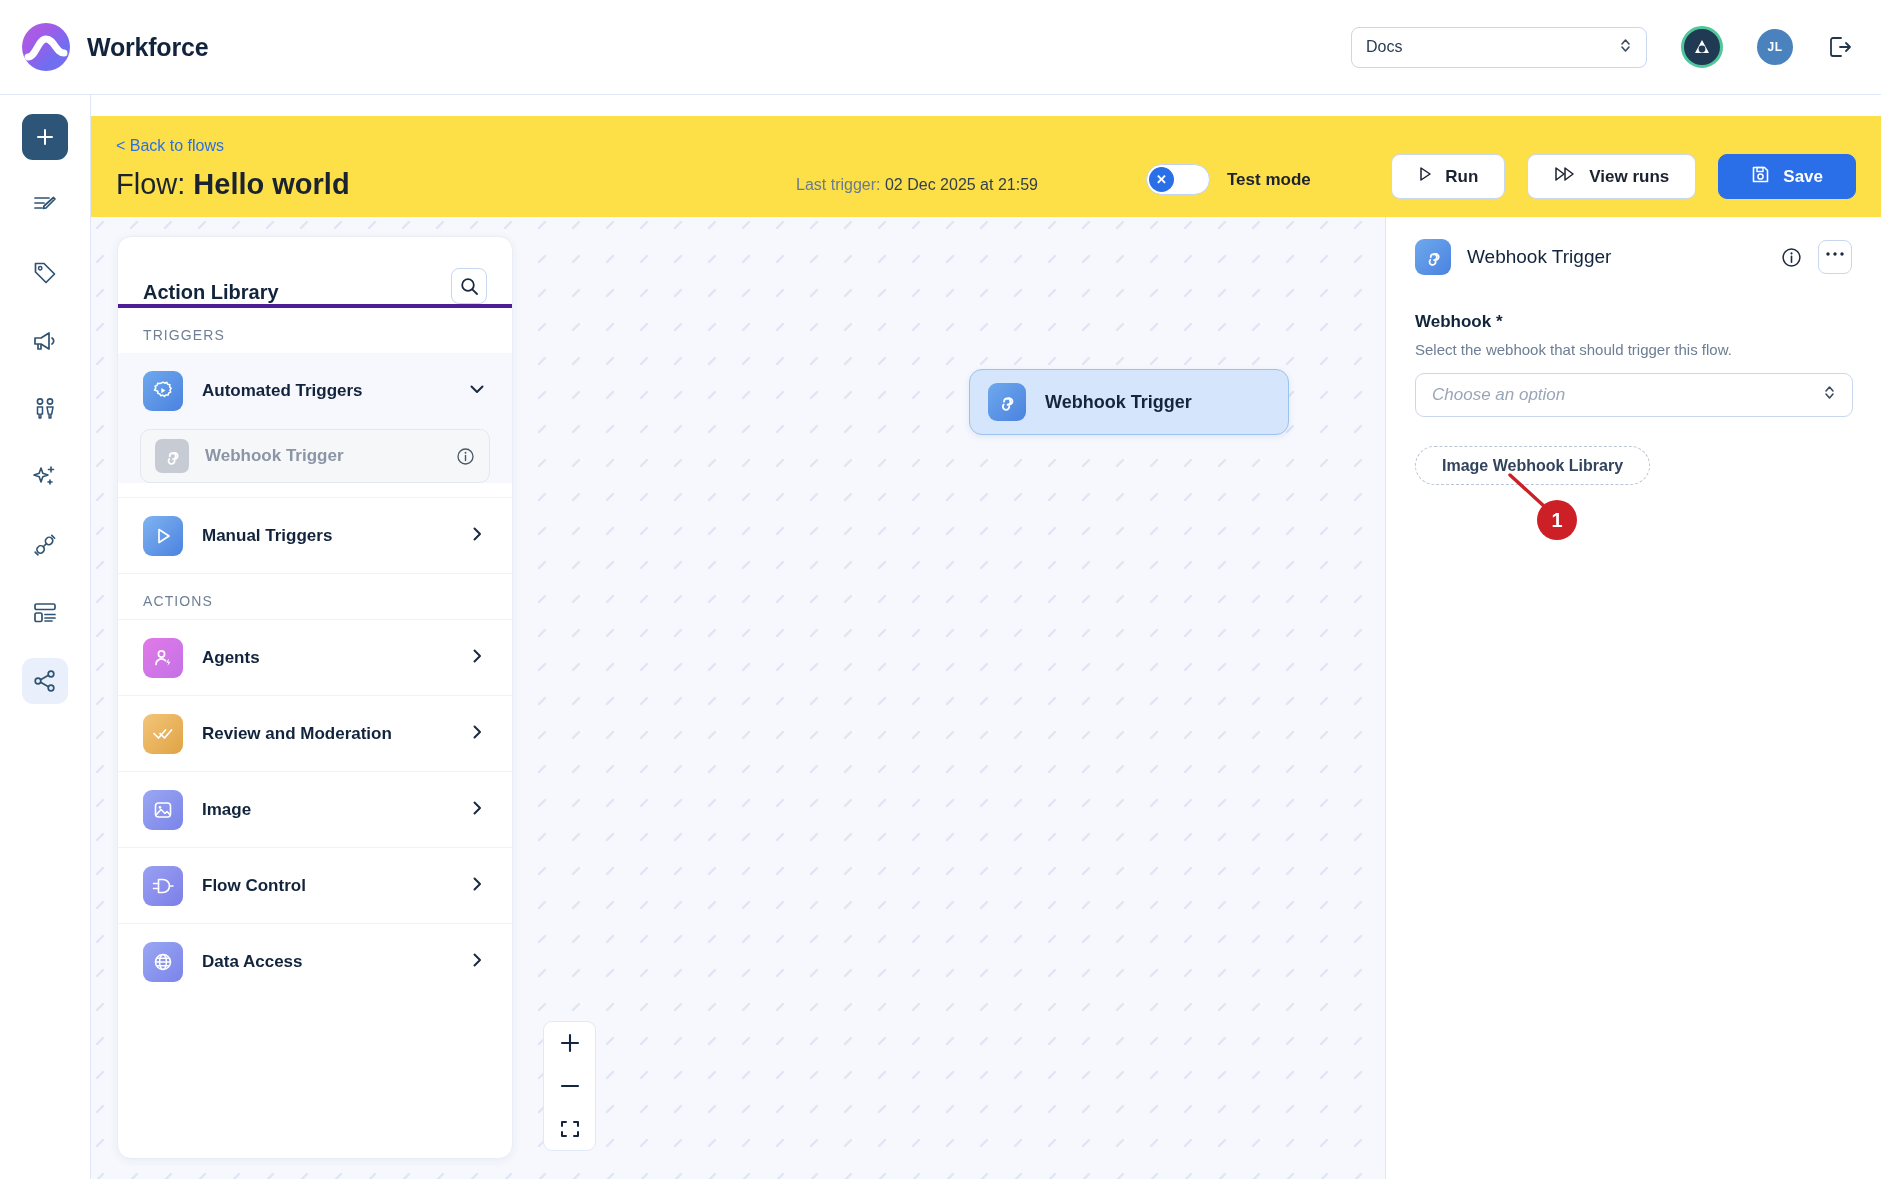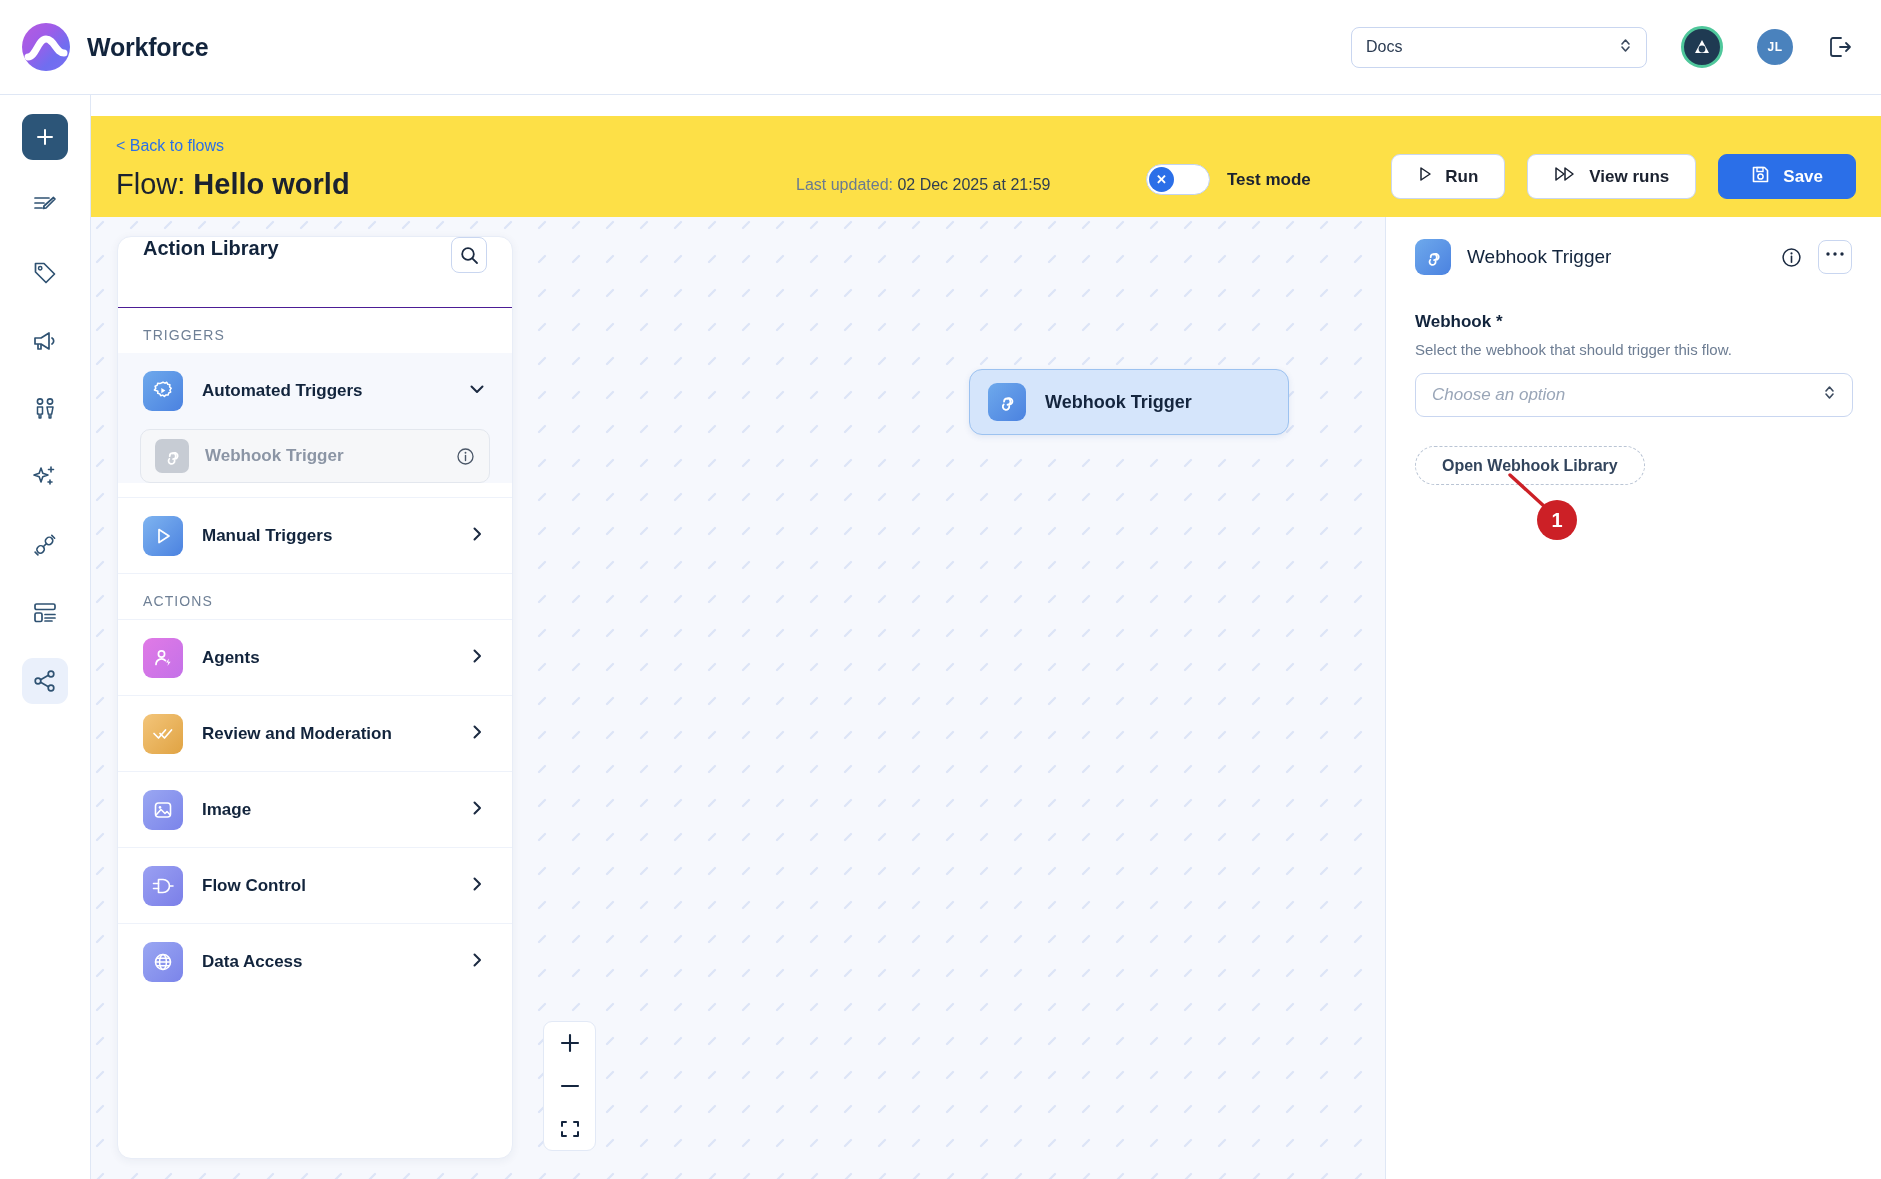--- a/index.html
+++ b/index.html
@@ -91,21 +91,21 @@
     position: absolute; left: 455px; top: 241px; width: 48px; height: 48px;
     background: #fff; border: 1px solid #e2e9f6; border-radius: 9px;
     display: flex; align-items: center; justify-content: center; color: #1b2a41;
   }
   
   #library {
     position: absolute; left: 117px; top: 236px; width: 396px; height: 923px;
     background: #fff; border: 1px solid #e8edf7; border-radius: 14px;
     box-shadow: 0 2px 10px rgba(30,50,90,.06); overflow: hidden;
   }
-  #libhead { height: 71px; display: flex; align-items: flex-start; padding: 0 25px; border-bottom: 1px solid #4c1d95; }
+  #libhead { height: 71px; display: flex; align-items: flex-end; padding: 0 25px; border-bottom: 4px solid #4c1d95; }
   #libtitle { font-size: 20px; font-weight: bold; color: #12243c; }
   #searchbtn {
     margin-left: auto; width: 36px; height: 36px; border: 1px solid #c9d6f0; border-radius: 8px;
     display: flex; align-items: center; justify-content: center; color: #1b2a41; background: #fff;
   }
   .sectionlabel { padding: 19px 25px 10px; font-size: 14px; letter-spacing: 1.1px; color: #6f8096; font-weight: 500; }
   .libitem {
     height: 76px; display: flex; align-items: center; padding: 0 25px; gap: 19px;
     border-top: 1px solid #eef2fa;
   }
@@ -275,21 +275,21 @@
       </svg>
   </div>
 </div>
 
 <div id="flowheader">
   <a id="backlink">&lt; Back to flows</a>
   <div id="flowtitle">
     <span>Flow: </span><b>Hello world</b>
   </div>
   <div id="lastupdated">
-    <span>Last updated: </span><b>02 Dec 2025 at 21:59</b>
+    <span>Last trigger: </span><b>02 Dec 2025 at 21:59</b>
   </div>
   <div id="testtoggle">
     <div id="toggle">
       <div class="knob">✕</div>
     </div>
     <div id="testlabel">Test mode</div>
   </div>
   <div id="headerbtns">
     <button class="hbtn">
       <span>
@@ -542,19 +542,19 @@
   <div id="fieldhelp">Select the webhook that should trigger this flow.</div>
   <div id="fieldselect">
     <span>Choose an option</span>
     <span class="caretpair">
       <svg width="13" height="19" viewBox="0 0 13 19">
           <path d="M3 8 L6.5 4 L10 8" stroke="#3c4a5e" stroke-width="1.6" fill="none" stroke-linecap="round" stroke-linejoin="round"></path>
           <path d="M3 11 L6.5 15 L10 11" stroke="#3c4a5e" stroke-width="1.6" fill="none" stroke-linecap="round" stroke-linejoin="round"></path>
         </svg>
     </span>
   </div>
-  <div><button id="openlib">Open Webhook Library</button></div>
+  <div><button id="openlib">Image Webhook Library</button></div>
 </div>
 
 <svg id="annotation">
   <line x1="25" y1="15" x2="72" y2="58" stroke="#cc2026" stroke-width="3.4" stroke-linecap="round"></line>
 </svg>
 <div id="annobadge">1</div>
 
 </body></html>

